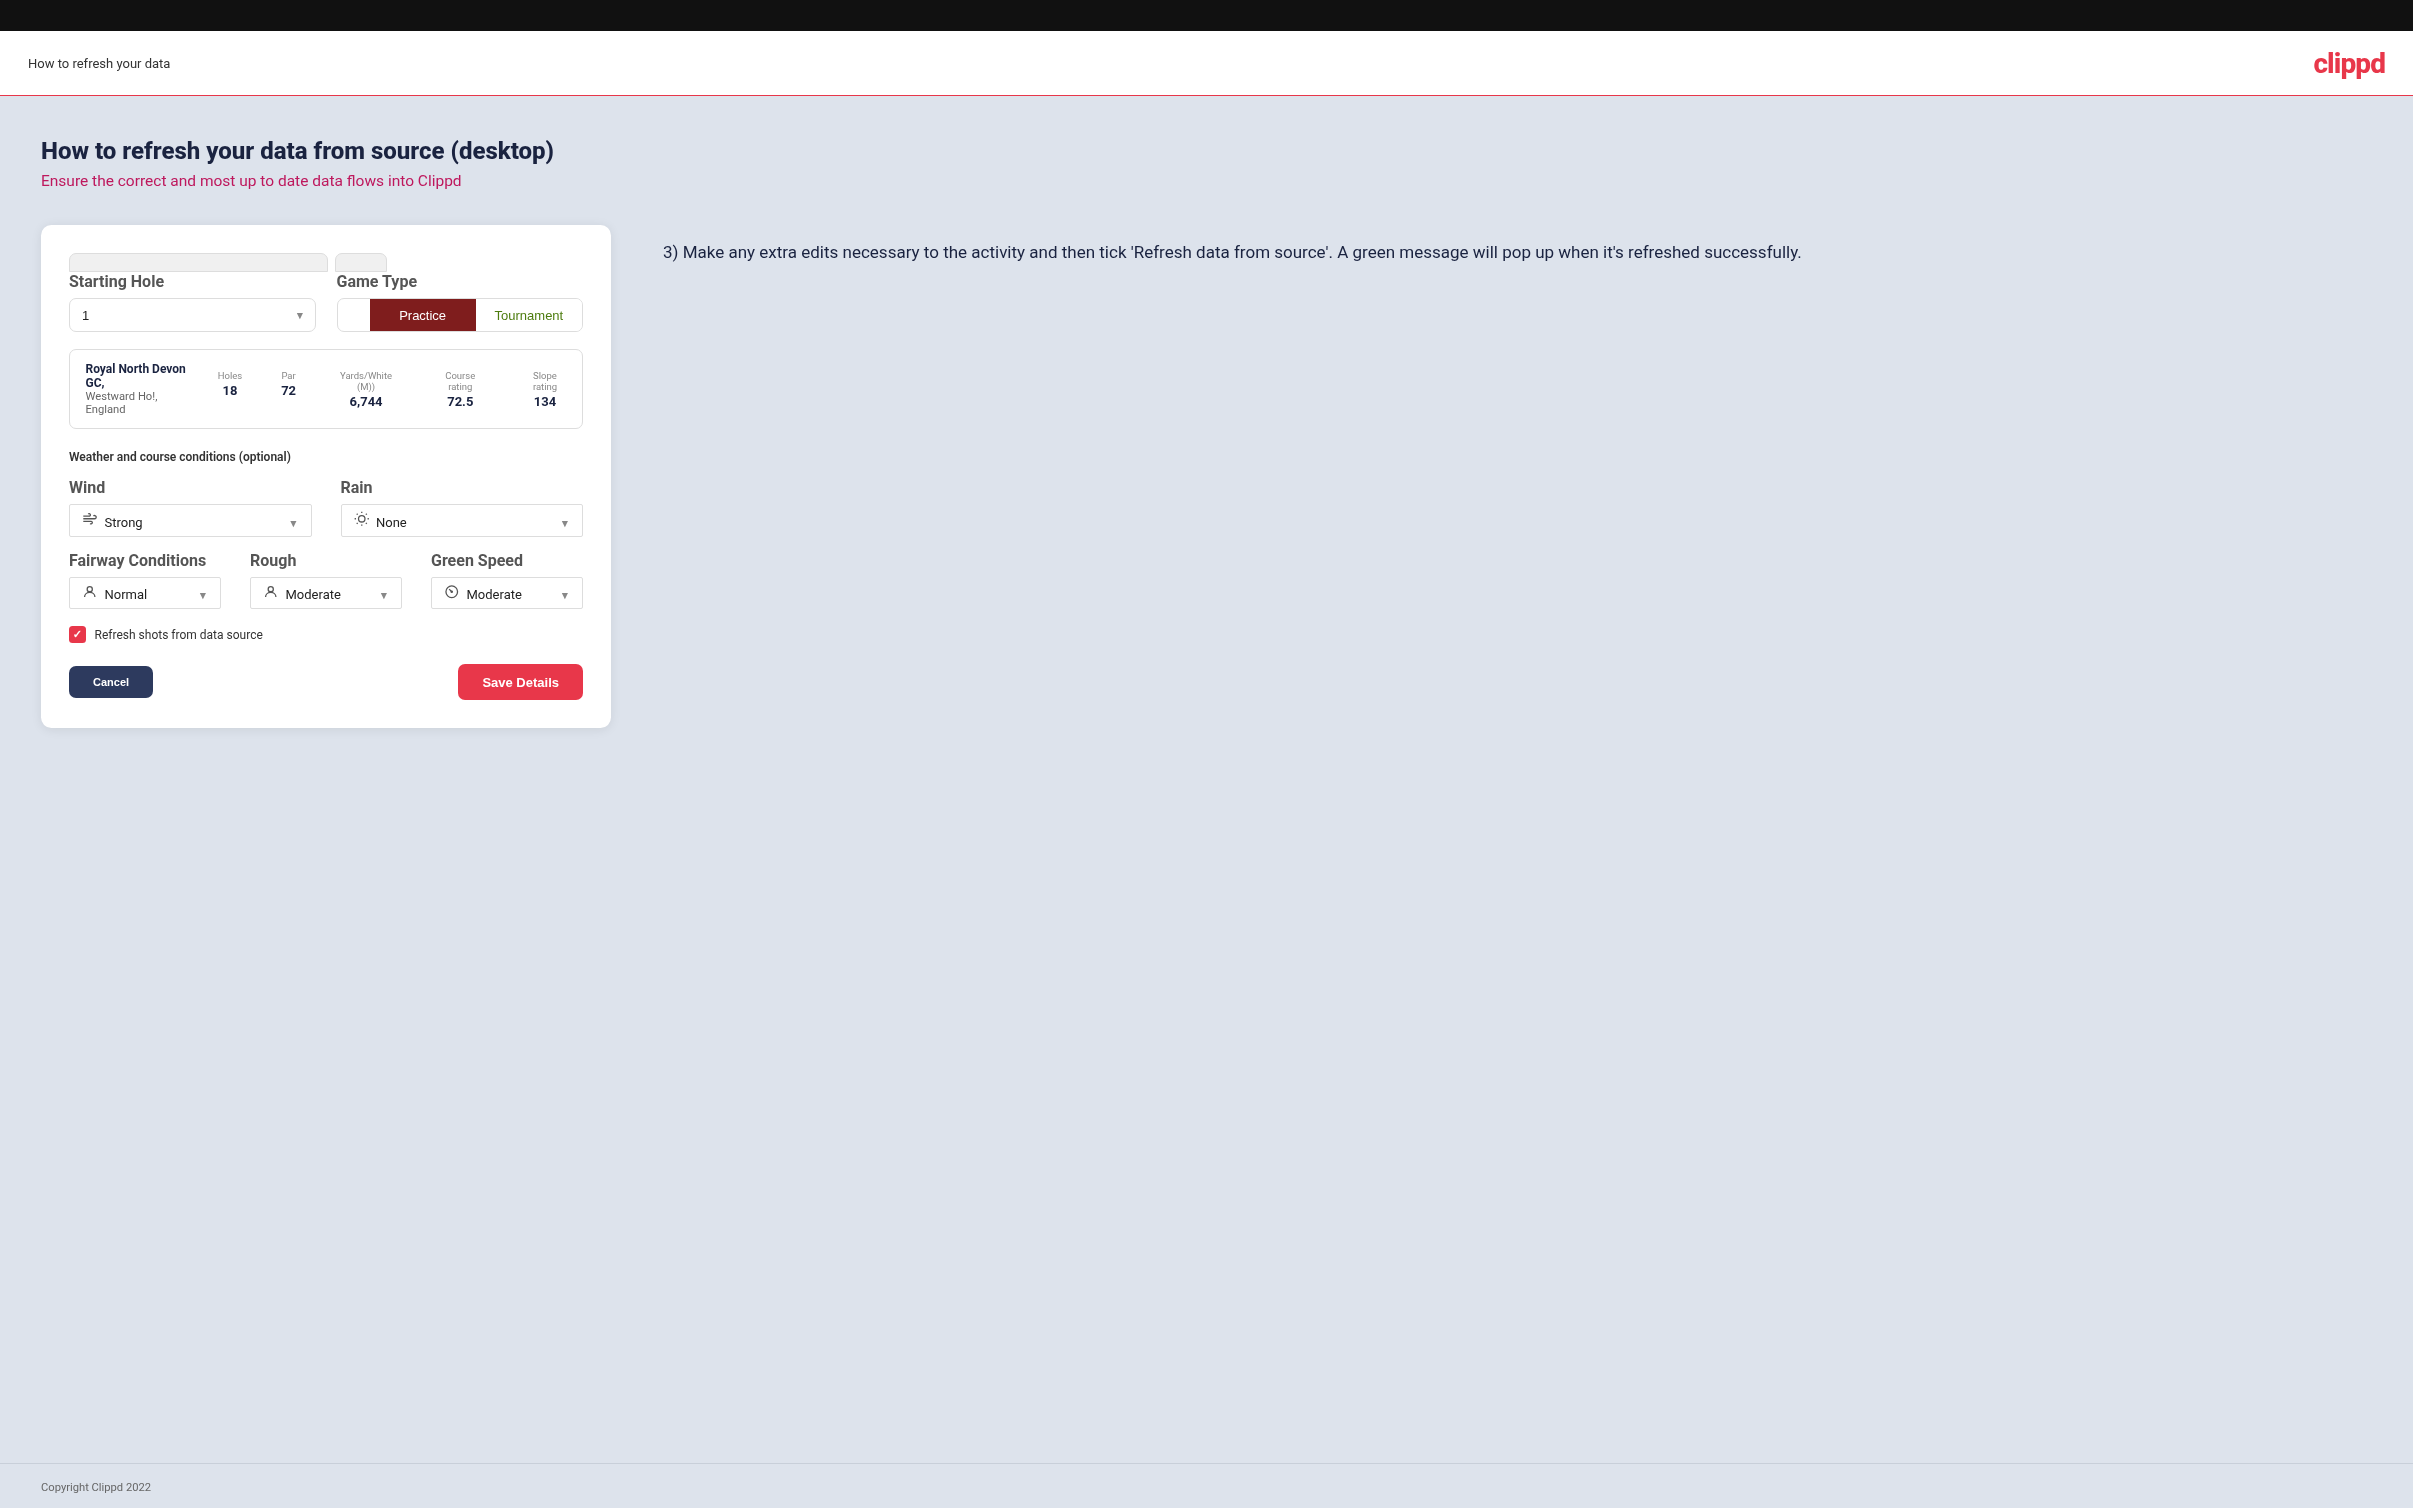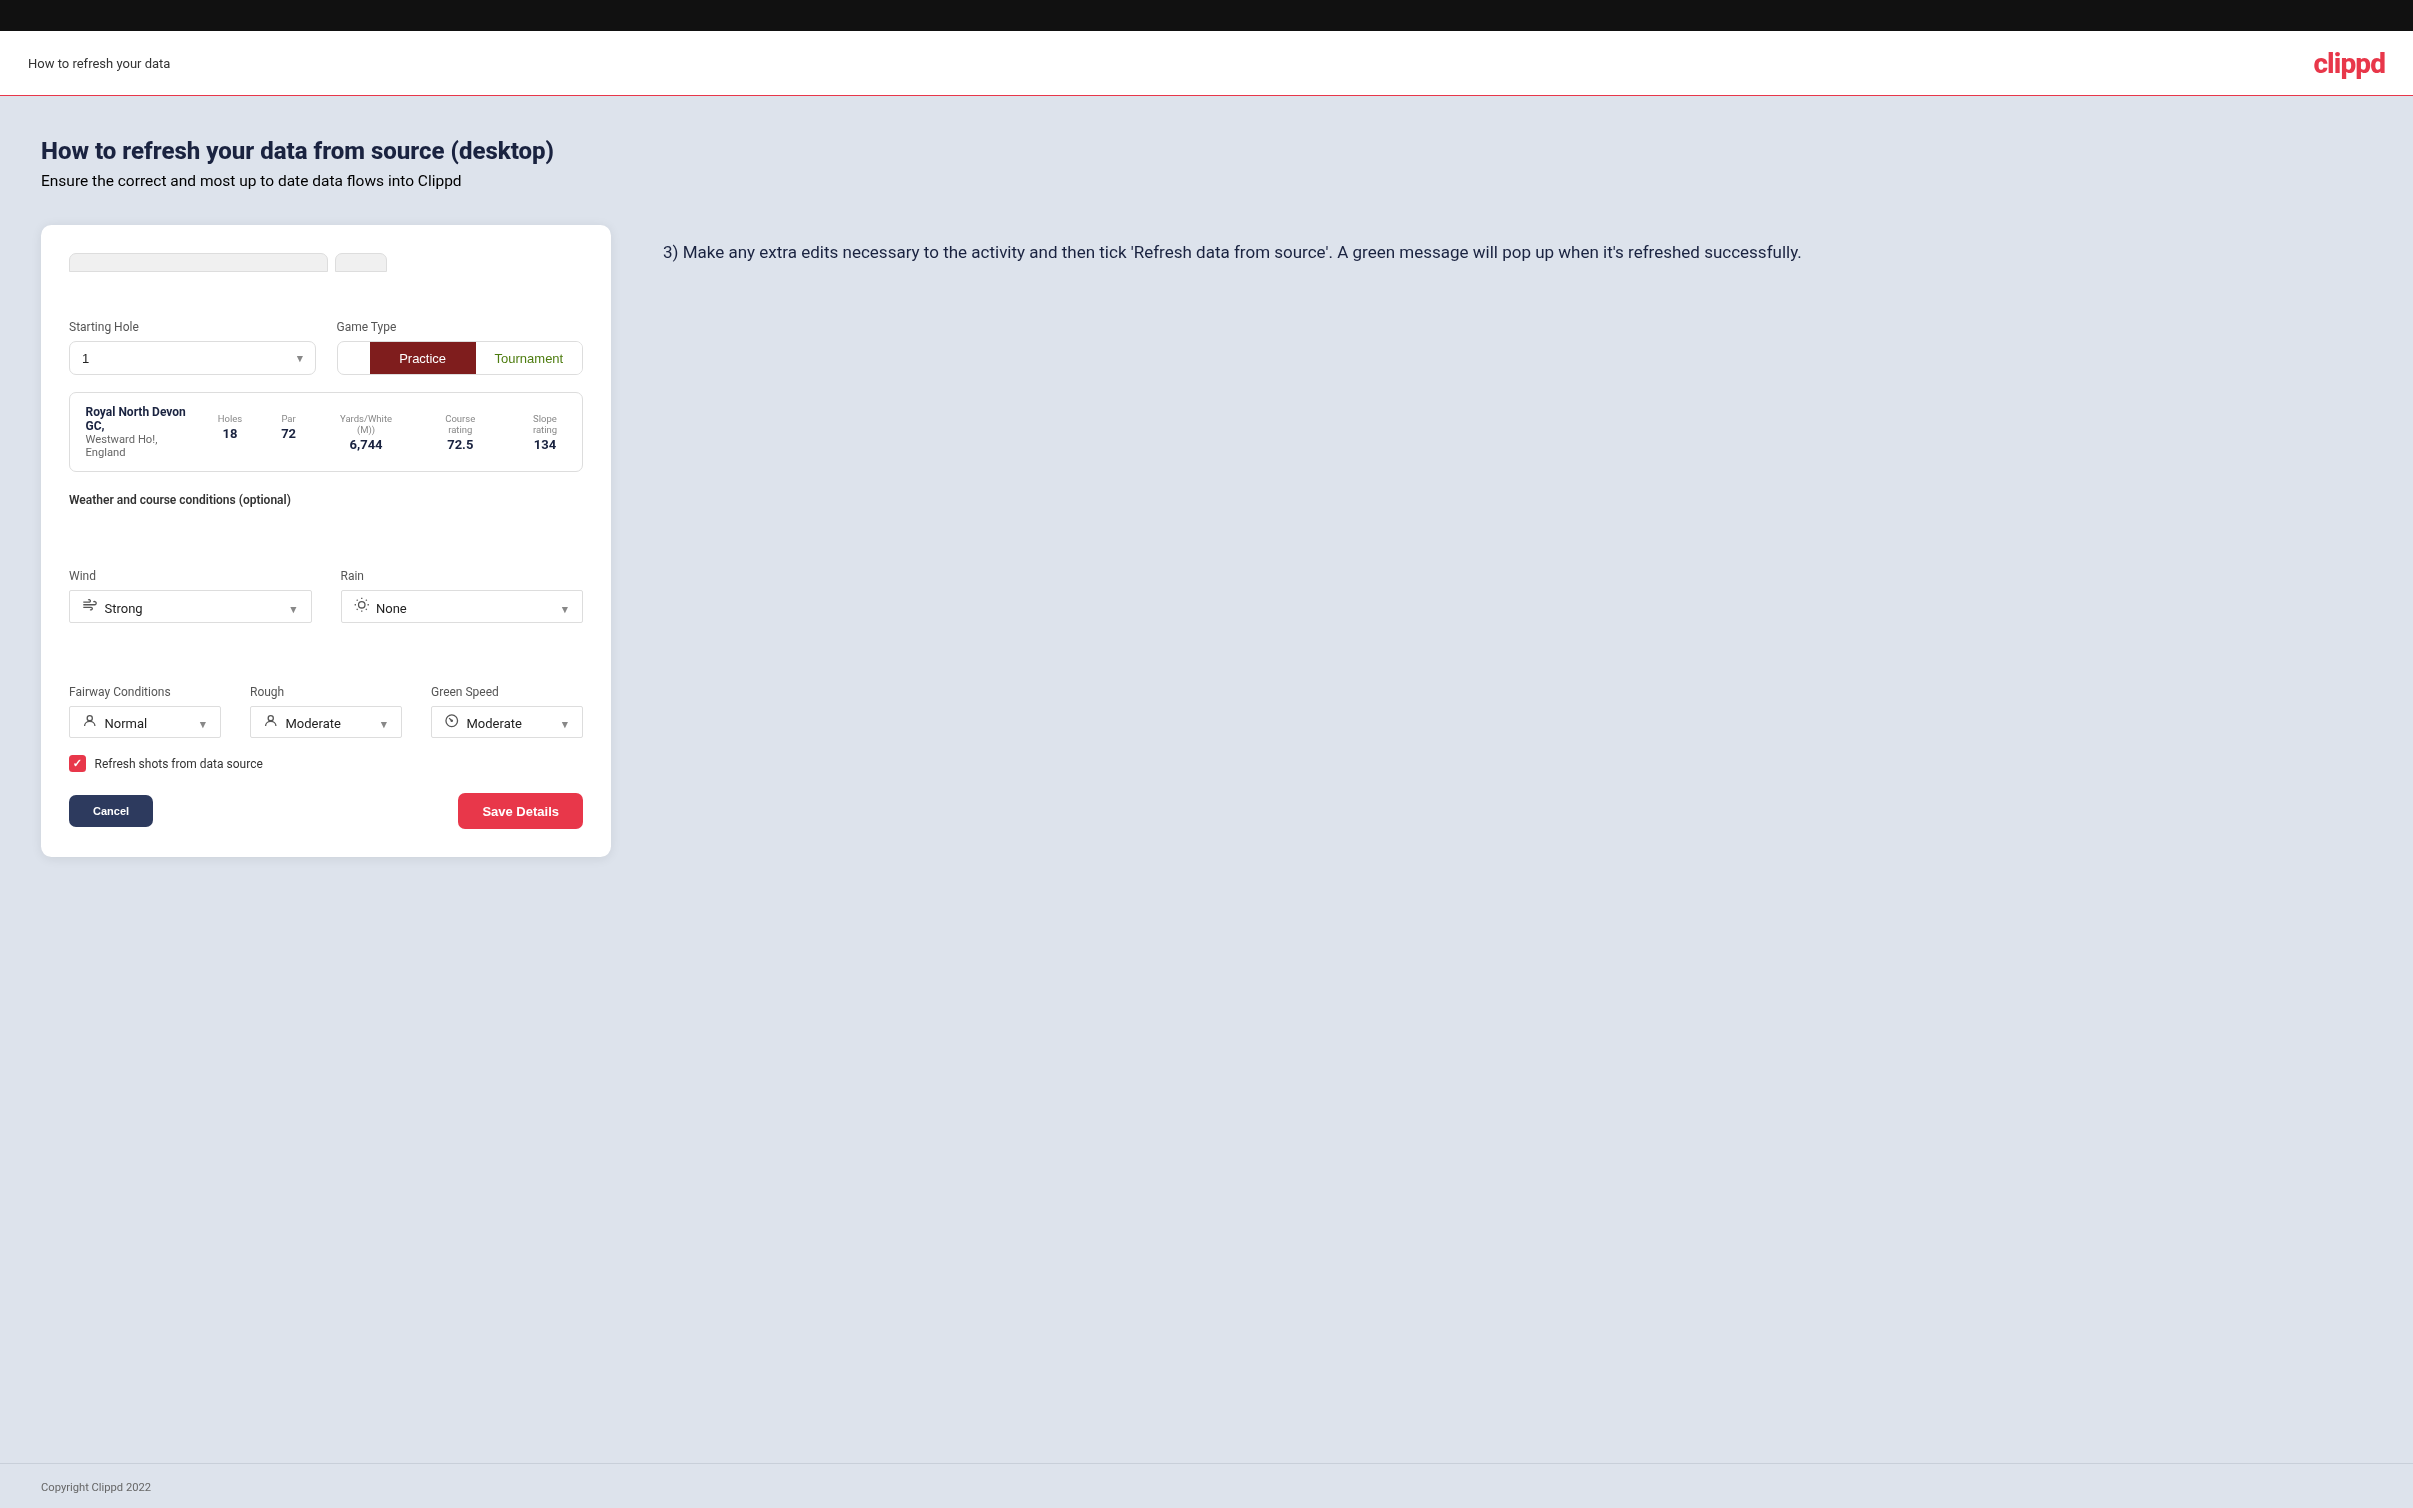--- a/index.html
+++ b/index.html
@@ -41,21 +41,21 @@
       padding: 41px 41px 28px 41px;
     }
     .page-heading {
       font-size: 24px;
       font-weight: 800;
       color: #1a2340;
       margin-bottom: 7px;
     }
     .page-subheading {
       font-size: 15.5px;
-      color: #000000;
+      color: #be185d;
       margin-bottom: 35px;
     }
     .content-row {
       display: flex;
       gap: 52px;
       align-items: flex-start;
     }
     .form-panel {
       background: #fff;
       border-radius: 10.4px;
@@ -68,25 +68,24 @@
       display: flex;
       gap: 21px;
       margin-bottom: 17px;
     }
     .form-group {
       flex: 1;
       display: flex;
       flex-direction: column;
     }
     .form-label {
-      font-size: 12px;
+      font-size: 16px;
       color: #555;
       margin-bottom: 7px;
-      font-weight: 400;
-      margin-top: 48px;
+      font-weight: 700;
     }
     .select-wrapper {
       position: relative;
     }
     .select-field {
       width: 100%;
       border: 1.3px solid #ddd;
       border-radius: 7px;
       padding: 8.6px 31px 8.6px 12px;
       font-size: 13px;

